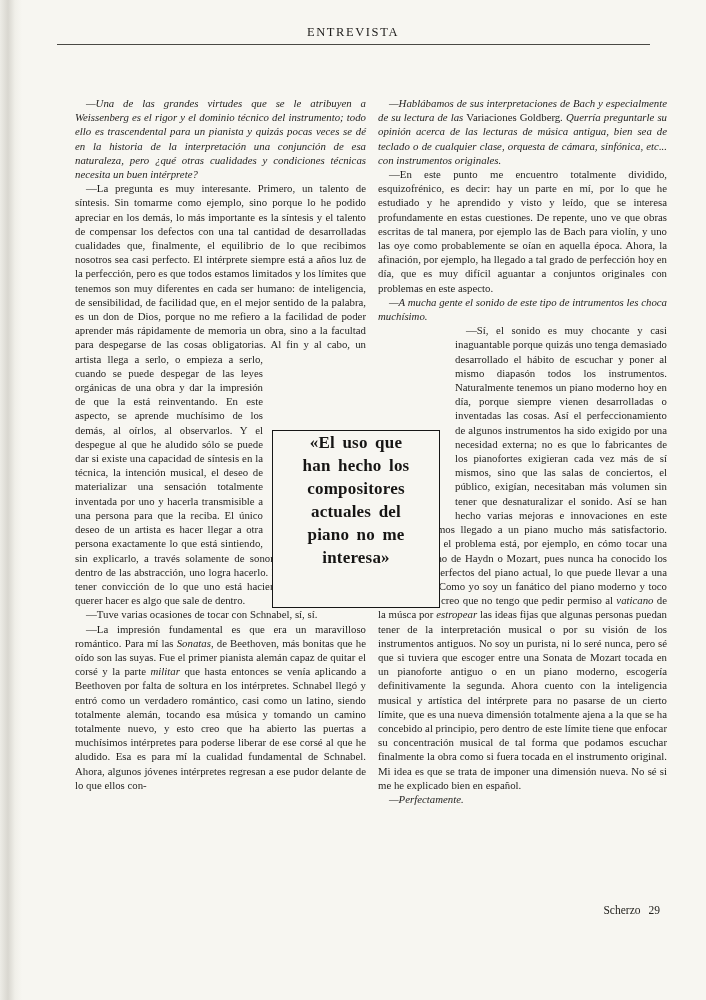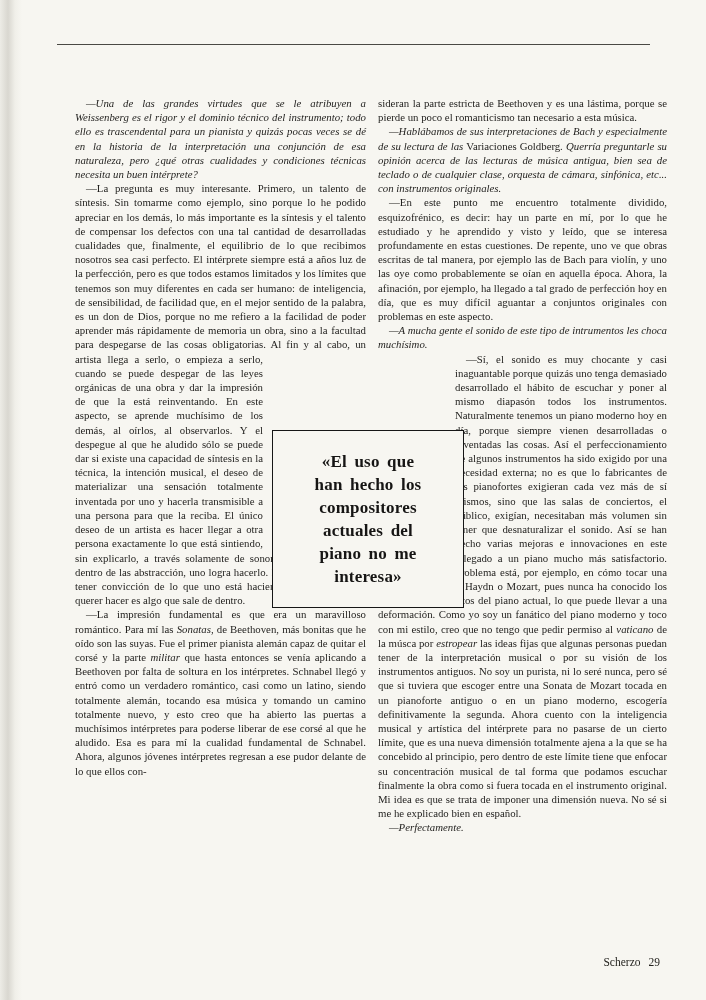--- a/index.html
+++ b/index.html
@@ -29,44 +29,47 @@
   .col-right{left:378px;width:289px;}
   .para{margin:0;text-align:justify;text-indent:11px;}
   .para + .para{}
   .q{font-style:italic;}
   .cont{text-indent:0;}
   .it{font-style:italic;}
   .rn{font-style:normal;}
   .wrapspacer-r{float:right;width:103px;height:192px;}
   .wrapspacer-l{float:left;width:77px;height:196px;}
   .pullquote{
-    position:absolute;left:272px;top:430px;width:192px;height:178px;
+    position:absolute;left:272px;top:430px;width:168px;height:178px;
     background:#f7f6f1;border:1.5px solid #161616;box-sizing:border-box;
-    display:flex;flex-direction:column;justify-content:center;align-items:center;
+    display:flex;flex-direction:column;justify-content:flex-start;align-items:center;
   }
   .pq-line{
     font-size:17px;line-height:23px;font-weight:bold;color:#161514;
     text-align:center;word-spacing:3px;letter-spacing:0.2px;white-space:nowrap;
   }
-  .footer{position:absolute;top:956px;right:46px;font-size:11.5px;color:#24231f;margin-left:8px;}
+  .footer{position:absolute;top:904px;right:46px;font-size:11.5px;color:#24231f;margin-left:8px;}
   .pgnum{margin-left:8px;}
 </style>
 </head>
 <body>
 
 <div class="page">
+  <div class="header">
+    <span class="header-title">ENTREVISTA</span>
+  </div>
   <div class="header-rule"></div>
 
   <div class="col col-left" id="col-left">
       <p class="para q"><span>—Una de las grandes virtudes que se le atribuyen a Weissenberg es el rigor y el dominio técnico del instrumento; todo ello es trascendental para un pianista y quizás pocas veces se dé en la historia de la interpretación una conjunción de esa naturaleza, pero ¿qué otras cualidades y condiciones técnicas necesita un buen intérprete?</span></p>
       <p class="para a"><span>—La pregunta es muy interesante. Primero, un talento de síntesis. Sin tomarme como ejemplo, sino porque lo he podido apreciar en los demás, lo más importante es la síntesis y el talento de compensar los defectos con una tal cantidad de desarrolladas cualidades que, finalmente, el equilibrio de lo que recibimos nosotros sea casi perfecto. El intérprete siempre está a años luz de la perfección, pero es que todos estamos limitados y los límites que tenemos son muy diferentes en cada ser humano: de inteligencia, de sensibilidad, de facilidad que, en el mejor sentido de la palabra, es un don de Dios, porque no me refiero a la facilidad de poder aprender más rápidamente de memoria un obra, sino a la facultad para despegarse de las cosas obligatorias. Al fin y al </span><span class="wrapspacer-r"></span><span>cabo, un artista llega a serlo, o empieza a serlo, cuando se puede despegar de las leyes orgánicas de una obra y dar la impresión de que la está reinventando. En este aspecto, se aprende muchísimo de los demás, al oírlos, al observarlos. Y el despegue al que he aludido sólo se puede dar si existe una capacidad de síntesis en la técnica, la intención musical, el deseo de materializar una sensación totalmente inventada por uno y hacerla transmisible a una persona para que la reciba. El único deseo de un artista es hacer llegar a otra persona exactamente lo que está sintiendo, sin explicarlo, a través solamente de sonoridades diferentes. Y, dentro de las abstracción, uno logra hacerlo. Para ello es necesario tener convicción de lo que uno está haciendo y esta fuerza de querer hacer es algo que sale de dentro.</span></p>
+      <p class="para a"><span>—Tuve varias ocasiones de tocar con Schnabel, sí, sí.</span></p>
       <p class="para a"><span>—La impresión fundamental es que era un maravilloso romántico. Para mí las </span><span class="it">Sonatas</span><span>, de Beethoven, más bonitas que he oído son las suyas. Fue el primer pianista alemán capaz de quitar el corsé y la parte </span><span class="it">militar</span><span> que hasta entonces se venía aplicando a Beethoven por falta de soltura en los intérpretes. Schnabel llegó y entró como un verdadero romántico, casi como un latino, siendo totalmente alemán, tocando esa música y tomando un camino totalmente nuevo, y esto creo que ha abierto las puertas a muchísimos intérpretes para poderse liberar de ese corsé al que he aludido. Esa es para mí la cualidad fundamental de Schnabel. Ahora, algunos jóvenes intérpretes regresan a ese pudor delante de lo que ellos con-</span></p>
     </div>
   <div class="col col-right" id="col-right">
-      <p class="para a cont"><span>sideran la parte estricta de Beethoven y es una lástima, porque se pierde un poco el romanticismo tan necesario a esta música.</span></p>
       <p class="para q"><span>—Hablábamos de sus interpretaciones de Bach y especialmente de su lectura de las </span><span class="rn">Variaciones Goldberg</span><span>. Querría preguntarle su opinión acerca de las lecturas de música antigua, bien sea de teclado o de cualquier clase, orquesta de cámara, sinfónica, etc... con instrumentos originales.</span></p>
       <p class="para a"><span>—En este punto me encuentro totalmente dividido, esquizofrénico, es decir: hay un parte en mí, por lo que he estudiado y he aprendido y visto y leído, que se interesa profundamente en estas cuestiones. De repente, uno ve que obras escritas de tal manera, por ejemplo las de Bach para violín, y uno las oye como probablemente se oían en aquella época. Ahora, la afinación, por ejemplo, ha llegado a tal grado de perfección hoy en día, que es muy difícil aguantar a conjuntos originales con problemas en este aspecto.</span></p>
       <p class="para q"><span>—A mucha gente el sonido de este tipo de intrumentos les choca muchísimo.</span></p>
       <p class="para a"><span class="wrapspacer-l"></span><span>—Sí, el sonido es muy chocante y casi inaguantable porque quizás uno tenga demasiado desarrollado el hábito de escuchar y poner al mismo diapasón todos los instrumentos. Naturalmente tenemos un piano moderno hoy en día, porque siempre vienen desarrolladas o inventadas las cosas. Así el perfeccionamiento de algunos instrumentos ha sido exigido por una necesidad externa; no es que lo fabricantes de los pianofortes exigieran cada vez más de sí mismos, sino que las salas de conciertos, el público, exigían, necesitaban más volumen sin tener que desnaturalizar el sonido. Así se han hecho varias mejoras e innovaciones en este aspecto y hemos llegado a un piano mucho más satisfactorio. Naturalmente, el problema está, por ejemplo, en cómo tocar una sonata de piano de Haydn o Mozart, pues nunca ha conocido los sonidos casi perfectos del piano actual, lo que puede llevar a una deformación. Como yo soy un fanático del piano moderno y toco con mi estilo, creo que no tengo que pedir permiso al </span><span class="it">vaticano</span><span> de la músca por </span><span class="it">estropear</span><span> las ideas fijas que algunas personas puedan tener de la interpretación musical o por su visión de los instrumentos antiguos. No soy un purista, ni lo seré nunca, pero sé que si tuviera que escoger entre una Sonata de Mozart tocada en un pianoforte antiguo o en un piano moderno, escogería definitivamente la segunda. Ahora cuento con la inteligencia musical y artística del intérprete para no pasarse de un cierto límite, que es una nueva dimensión totalmente ajena a la que se ha concebido al principio, pero dentro de este límite tiene que enfocar su concentración musical de tal forma que podamos escuchar finalmente la obra como si fuera tocada en el instrumento original. Mi idea es que se trata de imponer una dimensión nueva. No sé si me he explicado bien en español.</span></p>
       <p class="para q"><span>—Perfectamente.</span></p>
     </div>
 
   <div class="pullquote" id="pullquote">
       <div class="pq-line">«El uso que</div>
       <div class="pq-line">han hecho los</div>

